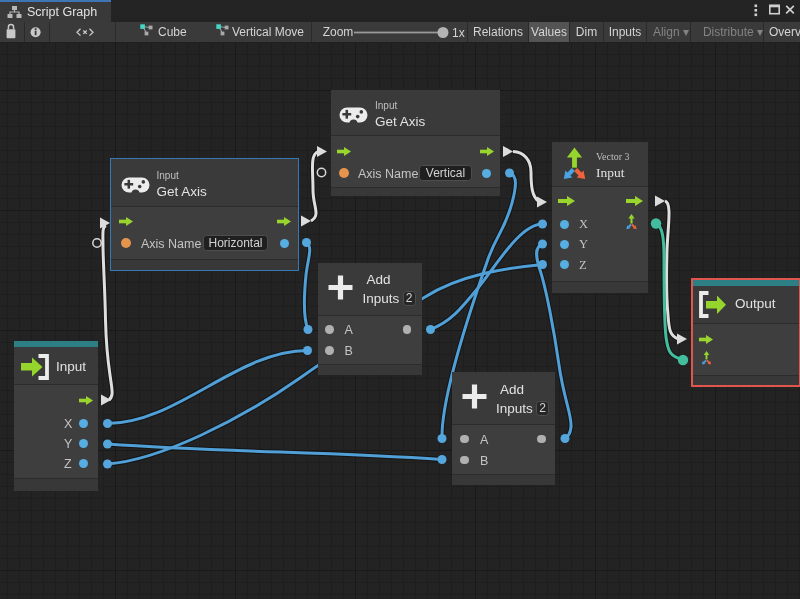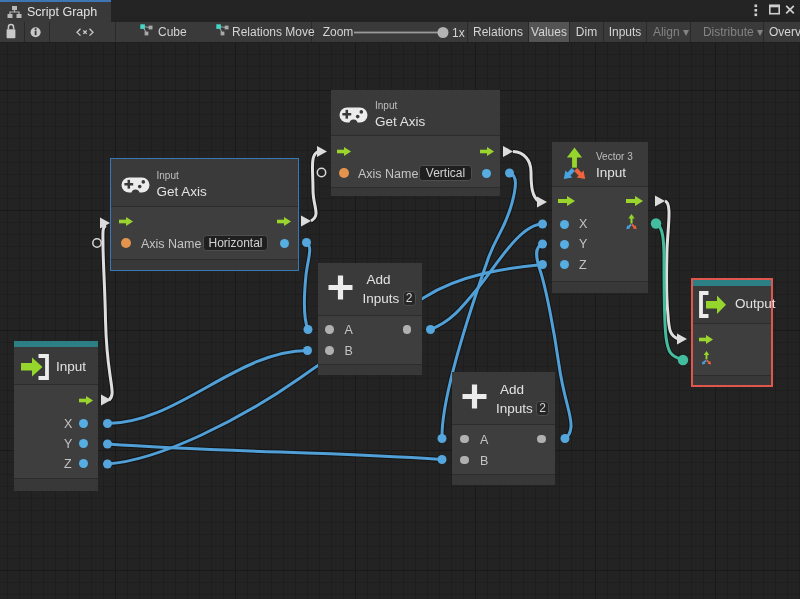--- a/index.html
+++ b/index.html
@@ -96,21 +96,21 @@
     <rect x="8.7" y="1.6" width="3.8" height="3.8" fill="#a9a9a9"></rect>
     <rect x="4.6" y="7.6" width="3.8" height="3.8" fill="#a9a9a9"></rect>
   </svg>
   <div class="tbtn" style="left:158px; width:40px; text-align:left; padding-left:0;">Cube</div>
   <svg class="ic" style="left:216px;top:24px;z-index:5" width="14" height="12" viewBox="0 0 14 12">
     <path d="M3 2.5 L9.5 3.5 M3 2.5 L6.5 9.5" stroke="#9a9a9a" stroke-width="1.2"></path>
     <rect x="0.3" y="0.3" width="4.6" height="4.6" fill="#45d6c6"></rect>
     <rect x="8.7" y="1.6" width="3.8" height="3.8" fill="#a9a9a9"></rect>
     <rect x="4.6" y="7.6" width="3.8" height="3.8" fill="#a9a9a9"></rect>
   </svg>
-  <div class="tbtn" style="left:232px; width:90px; text-align:left; padding-left:0;">Relations Move</div>
+  <div class="tbtn" style="left:232px; width:90px; text-align:left; padding-left:0;">Vertical Move</div>
   <div class="tbtn" style="left:320px; width:36px;">Zoom</div>
   <svg class="ic" style="left:352px;top:22px;z-index:5" width="116" height="21" viewBox="0 0 116 21">
     <rect x="2" y="9.6" width="92" height="1.8" fill="#9a9a9a"></rect>
     <circle cx="91" cy="10.5" r="5.5" fill="#b4b4b4"></circle>
     <text x="100" y="14.5" fill="#d4d4d4" font-size="12" font-family="Liberation Sans">1x</text>
   </svg>
   <div class="tsep" style="left:467px"></div>
   <div class="tbtn" style="left:468px; width:60px;">Relations</div>
   <div class="tsep" style="left:528px"></div>
   <div class="tbtn on" style="left:529px; width:40px;">Values</div>
@@ -246,21 +246,21 @@
       <rect x="0" y="2.7" width="7.5" height="3.6" fill="#9ad52e"></rect>
         <path d="M7 0 L14 4.5 L7 9 Z" fill="#9ad52e"></path>
     </svg>
     <div class="dot" style="left:8px; top:78.5px; width:10px; height:10px; background:#e5944e;"></div>
     <div class="plabel" style="left:27px; top:77px;">Axis Name</div>
     <div class="field" style="left:88px; top:75.5px; width:53px; height:16px; line-height:14px;">Vertical</div>
     <div class="dot" style="left:151px; top:79px; width:9px; height:9px; background:#56aee2;"></div>
     <div class="foot" style="height:9px;"></div>
   </div>
 
-  <div class="node" style="left:552px; top:141.5px; width:95.5px; height:151.5px;">
+  <div class="node" style="left:552px; top:141.5px; width:95.5px; height:151.5px;font-family:Liberation Serif, serif;">
     <div class="hdr" style="height:44px;"></div>
     <svg class="ic" style="left:7px; top:4.5px;" width="31" height="38" viewBox="0 0 28 36">
       <g>
         <rect x="11.7" y="9" width="4.6" height="11.5" fill="#95d52c"></rect>
         <path d="M6.8 10.8 L14 1.5 L21.2 10.8 Z" fill="#95d52c"></path>
         <g transform="translate(12.9,22.3) rotate(135)">
             <rect x="0" y="-2" width="6.5" height="4" fill="#4aa3e3"></rect>
             <path d="M6 -4.6 L12.8 0 L6 4.6 Z" fill="#4aa3e3"></path>
           </g>
         <g transform="translate(15.1,22.3) rotate(45)">
@@ -353,21 +353,21 @@
     </svg>
     <div class="plabel" style="left:50px; top:75.5px;">X</div>
     <div class="dot" style="left:64.5px; top:77.5px; width:9px; height:9px; background:#56aee2;"></div>
     <div class="plabel" style="left:50px; top:96px;">Y</div>
     <div class="dot" style="left:64.5px; top:98px; width:9px; height:9px; background:#56aee2;"></div>
     <div class="plabel" style="left:50px; top:116px;">Z</div>
     <div class="dot" style="left:64.5px; top:118px; width:9px; height:9px; background:#56aee2;"></div>
     <div class="foot" style="height:13px;"></div>
   </div>
 
-  <div class="node" style="left:693px; top:280px; width:78px; height:105px; outline:2.5px solid #e0564c;padding-left:48px;">
+  <div class="node" style="left:693px; top:280px; width:106px; height:105px; outline:2.5px solid #e0564c;padding-left:48px;">
     <div class="tealtop" style="height:5.5px;"></div>
     <div class="hdr" style="top:5.5px; height:37.5px;"></div>
     <svg class="ic" style="left:6px; top:11px;" width="27" height="27" viewBox="0 0 27 27">
       <path d="M9.5 2 H2 V25 H9.5" stroke="#ececec" stroke-width="3.8" fill="none"></path>
       <rect x="7" y="10" width="12" height="7.5" fill="#95d52c"></rect>
       <path d="M18 4.5 L27 13.75 L18 23 Z" fill="#95d52c"></path>
     </svg>
     <div class="main" style="left:42px; top:16px;">Output</div>
     <div class="hsep" style="top:43px;"></div>
     <svg class="ic" style="left:5.5px; top:54.5px;" width="14" height="9" viewBox="0 0 14 9">

